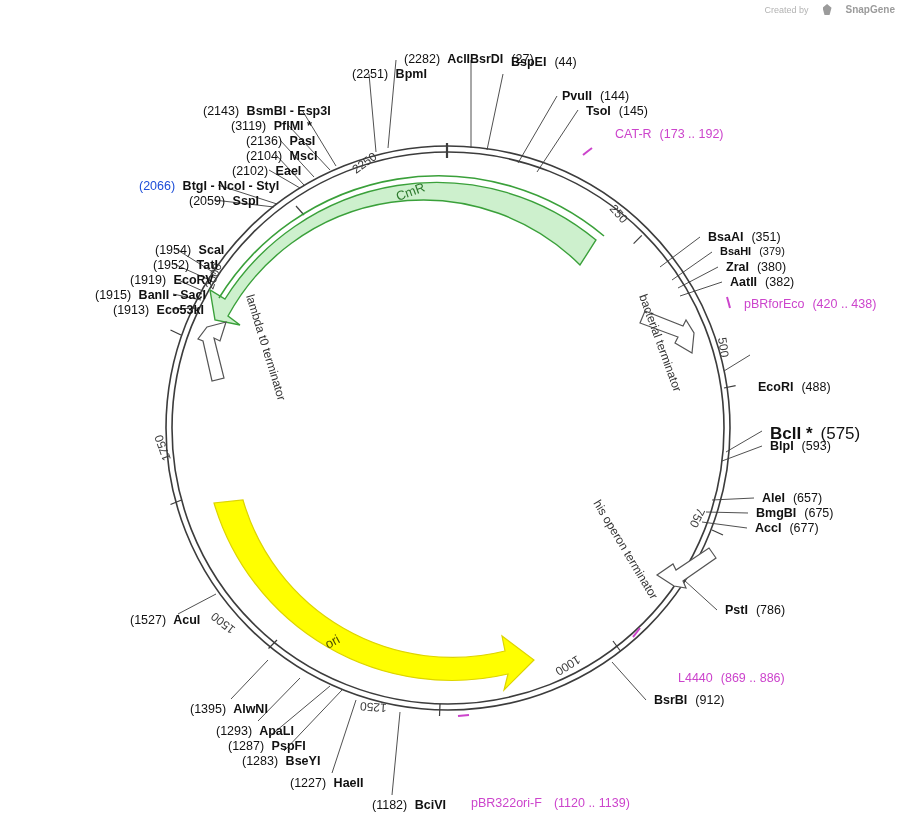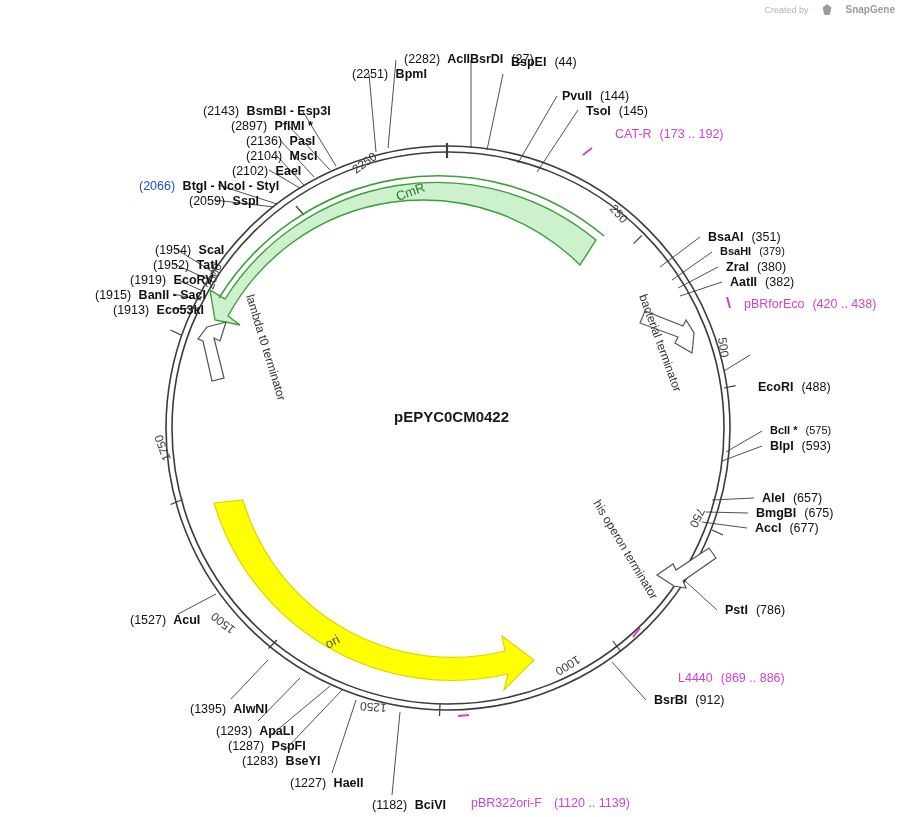--- a/index.html
+++ b/index.html
@@ -202,21 +202,21 @@
 
       <line x1="447" y1="143" x2="447" y2="158" stroke-width="2.2"></line>
     </g>
 
   </svg>
 
   <div id="labels">
       <div style="position: absolute; left: 404px; top: 52px; font-size: 12.5px; white-space: nowrap; color: rgb(17, 17, 17);"><span style="color: rgb(17, 17, 17);">(2282)</span><span style="font-weight: bold; color: rgb(17, 17, 17); margin-left: 4px;"> AclI</span></div>
       <div style="position: absolute; left: 352px; top: 67px; font-size: 12.5px; white-space: nowrap; color: rgb(17, 17, 17);"><span style="color: rgb(17, 17, 17);">(2251)</span><span style="font-weight: bold; color: rgb(17, 17, 17); margin-left: 4px;"> BpmI</span></div>
       <div style="position: absolute; left: 203px; top: 104px; font-size: 12.5px; white-space: nowrap; color: rgb(17, 17, 17);"><span style="color: rgb(17, 17, 17);">(2143)</span><span style="font-weight: bold; color: rgb(17, 17, 17); margin-left: 4px;"> BsmBI  -  Esp3I</span></div>
-      <div style="position: absolute; left: 231px; top: 119px; font-size: 12.5px; white-space: nowrap; color: rgb(17, 17, 17);"><span style="color: rgb(17, 17, 17);">(2897)</span><span style="font-weight: bold; color: rgb(17, 17, 17); margin-left: 4px;"> PflMI *</span></div>
+      <div style="position: absolute; left: 231px; top: 119px; font-size: 12.5px; white-space: nowrap; color: rgb(17, 17, 17);"><span style="color: rgb(17, 17, 17);">(3119)</span><span style="font-weight: bold; color: rgb(17, 17, 17); margin-left: 4px;"> PflMI *</span></div>
       <div style="position: absolute; left: 246px; top: 134px; font-size: 12.5px; white-space: nowrap; color: rgb(17, 17, 17);"><span style="color: rgb(17, 17, 17);">(2136)</span><span style="font-weight: bold; color: rgb(17, 17, 17); margin-left: 4px;"> PasI</span></div>
       <div style="position: absolute; left: 246px; top: 149px; font-size: 12.5px; white-space: nowrap; color: rgb(17, 17, 17);"><span style="color: rgb(17, 17, 17);">(2104)</span><span style="font-weight: bold; color: rgb(17, 17, 17); margin-left: 4px;"> MscI</span></div>
       <div style="position: absolute; left: 232px; top: 164px; font-size: 12.5px; white-space: nowrap; color: rgb(17, 17, 17);"><span style="color: rgb(17, 17, 17);">(2102)</span><span style="font-weight: bold; color: rgb(17, 17, 17); margin-left: 4px;"> EaeI</span></div>
       <div style="position: absolute; left: 139px; top: 179px; font-size: 12.5px; white-space: nowrap; color: rgb(17, 17, 17);"><span style="color: #1d4ed8;">(2066)</span><span style="font-weight: bold; color: rgb(17, 17, 17); margin-left: 4px;"> BtgI  -  NcoI  -  StyI</span></div>
       <div style="position: absolute; left: 189px; top: 194px; font-size: 12.5px; white-space: nowrap; color: rgb(17, 17, 17);"><span style="color: rgb(17, 17, 17);">(2059)</span><span style="font-weight: bold; color: rgb(17, 17, 17); margin-left: 4px;"> SspI</span></div>
       <div style="position: absolute; left: 155px; top: 243px; font-size: 12.5px; white-space: nowrap; color: rgb(17, 17, 17);"><span style="color: rgb(17, 17, 17);">(1954)</span><span style="font-weight: bold; color: rgb(17, 17, 17); margin-left: 4px;"> ScaI</span></div>
       <div style="position: absolute; left: 153px; top: 258px; font-size: 12.5px; white-space: nowrap; color: rgb(17, 17, 17);"><span style="color: rgb(17, 17, 17);">(1952)</span><span style="font-weight: bold; color: rgb(17, 17, 17); margin-left: 4px;"> TatI</span></div>
       <div style="position: absolute; left: 130px; top: 273px; font-size: 12.5px; white-space: nowrap; color: rgb(17, 17, 17);"><span style="color: rgb(17, 17, 17);">(1919)</span><span style="font-weight: bold; color: rgb(17, 17, 17); margin-left: 4px;"> EcoRV</span></div>
       <div style="position: absolute; left: 95px; top: 288px; font-size: 12.5px; white-space: nowrap; color: rgb(17, 17, 17);"><span style="color: rgb(17, 17, 17);">(1915)</span><span style="font-weight: bold; color: rgb(17, 17, 17); margin-left: 4px;"> BanII  -  SacI</span></div>
       <div style="position: absolute; left: 113px; top: 303px; font-size: 12.5px; white-space: nowrap; color: rgb(17, 17, 17);"><span style="color: rgb(17, 17, 17);">(1913)</span><span style="font-weight: bold; color: rgb(17, 17, 17); margin-left: 4px;"> Eco53kI</span></div>
@@ -229,29 +229,28 @@
       <div style="position: absolute; left: 372px; top: 798px; font-size: 12.5px; white-space: nowrap; color: rgb(17, 17, 17);"><span style="color: rgb(17, 17, 17);">(1182)</span><span style="font-weight: bold; color: rgb(17, 17, 17); margin-left: 4px;"> BciVI</span></div>
       <div style="position: absolute; left: 470px; top: 52px; font-size: 12.5px; white-space: nowrap; color: rgb(17, 17, 17);"><span style="font-weight: bold; color: rgb(17, 17, 17); text-align: center;">BsrDI</span><span style="color: rgb(17, 17, 17); margin-left: 8px;">(27)</span></div>
       <div style="position: absolute; left: 511px; top: 55px; font-size: 12.5px; white-space: nowrap; color: rgb(17, 17, 17);"><span style="font-weight: bold; color: rgb(17, 17, 17);">BspEI</span><span style="color: rgb(17, 17, 17); margin-left: 8px;">(44)</span></div>
       <div style="position: absolute; left: 562px; top: 89px; font-size: 12.5px; white-space: nowrap; color: rgb(17, 17, 17);"><span style="font-weight: bold; color: rgb(17, 17, 17);">PvuII</span><span style="color: rgb(17, 17, 17); margin-left: 8px;">(144)</span></div>
       <div style="position: absolute; left: 586px; top: 104px; font-size: 12.5px; white-space: nowrap; color: rgb(17, 17, 17);"><span style="font-weight: bold; color: rgb(17, 17, 17);">TsoI</span><span style="color: rgb(17, 17, 17); margin-left: 8px;">(145)</span></div>
       <div style="position: absolute; left: 708px; top: 230px; font-size: 12.5px; white-space: nowrap; color: rgb(17, 17, 17);"><span style="font-weight: bold; color: rgb(17, 17, 17);">BsaAI</span><span style="color: rgb(17, 17, 17); margin-left: 8px;">(351)</span></div>
       <div style="position: absolute; left: 720px; top: 245px; font-size: 11px; white-space: nowrap; color: rgb(17, 17, 17);"><span style="font-weight: bold; color: rgb(17, 17, 17);">BsaHI</span><span style="color: rgb(17, 17, 17); margin-left: 8px;">(379)</span></div>
       <div style="position: absolute; left: 726px; top: 260px; font-size: 12.5px; white-space: nowrap; color: rgb(17, 17, 17);"><span style="font-weight: bold; color: rgb(17, 17, 17);">ZraI</span><span style="color: rgb(17, 17, 17); margin-left: 8px;">(380)</span></div>
       <div style="position: absolute; left: 730px; top: 275px; font-size: 12.5px; white-space: nowrap; color: rgb(17, 17, 17);"><span style="font-weight: bold; color: rgb(17, 17, 17);">AatII</span><span style="color: rgb(17, 17, 17); margin-left: 8px;">(382)</span></div>
       <div style="position: absolute; left: 758px; top: 348px; font-size: 12.5px; white-space: nowrap; color: rgb(17, 17, 17); margin-top: 32px;"><span style="font-weight: bold; color: rgb(17, 17, 17);">EcoRI</span><span style="color: rgb(17, 17, 17); margin-left: 8px;">(488)</span></div>
-      <div style="position: absolute; left: 770px; top: 424px; font-size: 11px; white-space: nowrap; color: rgb(17, 17, 17);"><span style="font-weight: bold; color: rgb(17, 17, 17);">BclI *</span><span style="color: rgb(17, 17, 17); margin-left: 8px;">(575)</span></div>
+      <div style="position: absolute; left: 770px; top: 424px; font-size: 17px; white-space: nowrap; color: rgb(17, 17, 17);"><span style="font-weight: bold; color: rgb(17, 17, 17);">BclI *</span><span style="color: rgb(17, 17, 17); margin-left: 8px;">(575)</span></div>
       <div style="position: absolute; left: 770px; top: 439px; font-size: 12.5px; white-space: nowrap; color: rgb(17, 17, 17);"><span style="font-weight: bold; color: rgb(17, 17, 17);">BlpI</span><span style="color: rgb(17, 17, 17); margin-left: 8px;">(593)</span></div>
       <div style="position: absolute; left: 762px; top: 491px; font-size: 12.5px; white-space: nowrap; color: rgb(17, 17, 17);"><span style="font-weight: bold; color: rgb(17, 17, 17);">AleI</span><span style="color: rgb(17, 17, 17); margin-left: 8px;">(657)</span></div>
       <div style="position: absolute; left: 756px; top: 506px; font-size: 12.5px; white-space: nowrap; color: rgb(17, 17, 17);"><span style="font-weight: bold; color: rgb(17, 17, 17);">BmgBI</span><span style="color: rgb(17, 17, 17); margin-left: 8px;">(675)</span></div>
       <div style="position: absolute; left: 755px; top: 521px; font-size: 12.5px; white-space: nowrap; color: rgb(17, 17, 17);"><span style="font-weight: bold; color: rgb(17, 17, 17);">AccI</span><span style="color: rgb(17, 17, 17); margin-left: 8px;">(677)</span></div>
       <div style="position: absolute; left: 725px; top: 603px; font-size: 12.5px; white-space: nowrap; color: rgb(17, 17, 17);"><span style="font-weight: bold; color: rgb(17, 17, 17);">PstI</span><span style="color: rgb(17, 17, 17); margin-left: 8px;">(786)</span></div>
       <div style="position: absolute; left: 654px; top: 693px; font-size: 12.5px; white-space: nowrap; color: rgb(17, 17, 17);"><span style="font-weight: bold; color: rgb(17, 17, 17);">BsrBI</span><span style="color: rgb(17, 17, 17); margin-left: 8px;">(912)</span></div>
       <div style="position: absolute; left: 615px; top: 127px; font-size: 12.5px; white-space: nowrap; color: rgb(204, 68, 204);"><span style="color: rgb(204, 68, 204);">CAT-R</span><span style="color: rgb(204, 68, 204); margin-left: 8px;">(173 .. 192)</span></div>
       <div style="position: absolute; left: 744px; top: 297px; font-size: 12.5px; white-space: nowrap; color: rgb(204, 68, 204);"><span style="color: rgb(204, 68, 204);">pBRforEco</span><span style="color: rgb(204, 68, 204); margin-left: 8px;">(420 .. 438)</span></div>
       <div style="position: absolute; left: 678px; top: 671px; font-size: 12.5px; white-space: nowrap; color: rgb(204, 68, 204);"><span style="color: rgb(204, 68, 204);">L4440</span><span style="color: rgb(204, 68, 204); margin-left: 8px;">(869 .. 886)</span></div>
       <div style="position: absolute; left: 471px; top: 796px; font-size: 12.5px; white-space: nowrap; color: rgb(204, 68, 204);"><span style="color: rgb(204, 68, 204);">pBR322ori-F</span><span style="color: rgb(204, 68, 204); margin-left: 12px;">(1120 .. 1139)</span></div>
     </div>
   <div id="plasmid-center" style="position:absolute; left:0; top:408px; width:903px; text-align:center;">
-    <div style="font-size:15px; font-weight:bold; color:#1a1a1a;">pEPYC0CM0422</div>
   </div>
 
 </div>
 
 </body></html>

